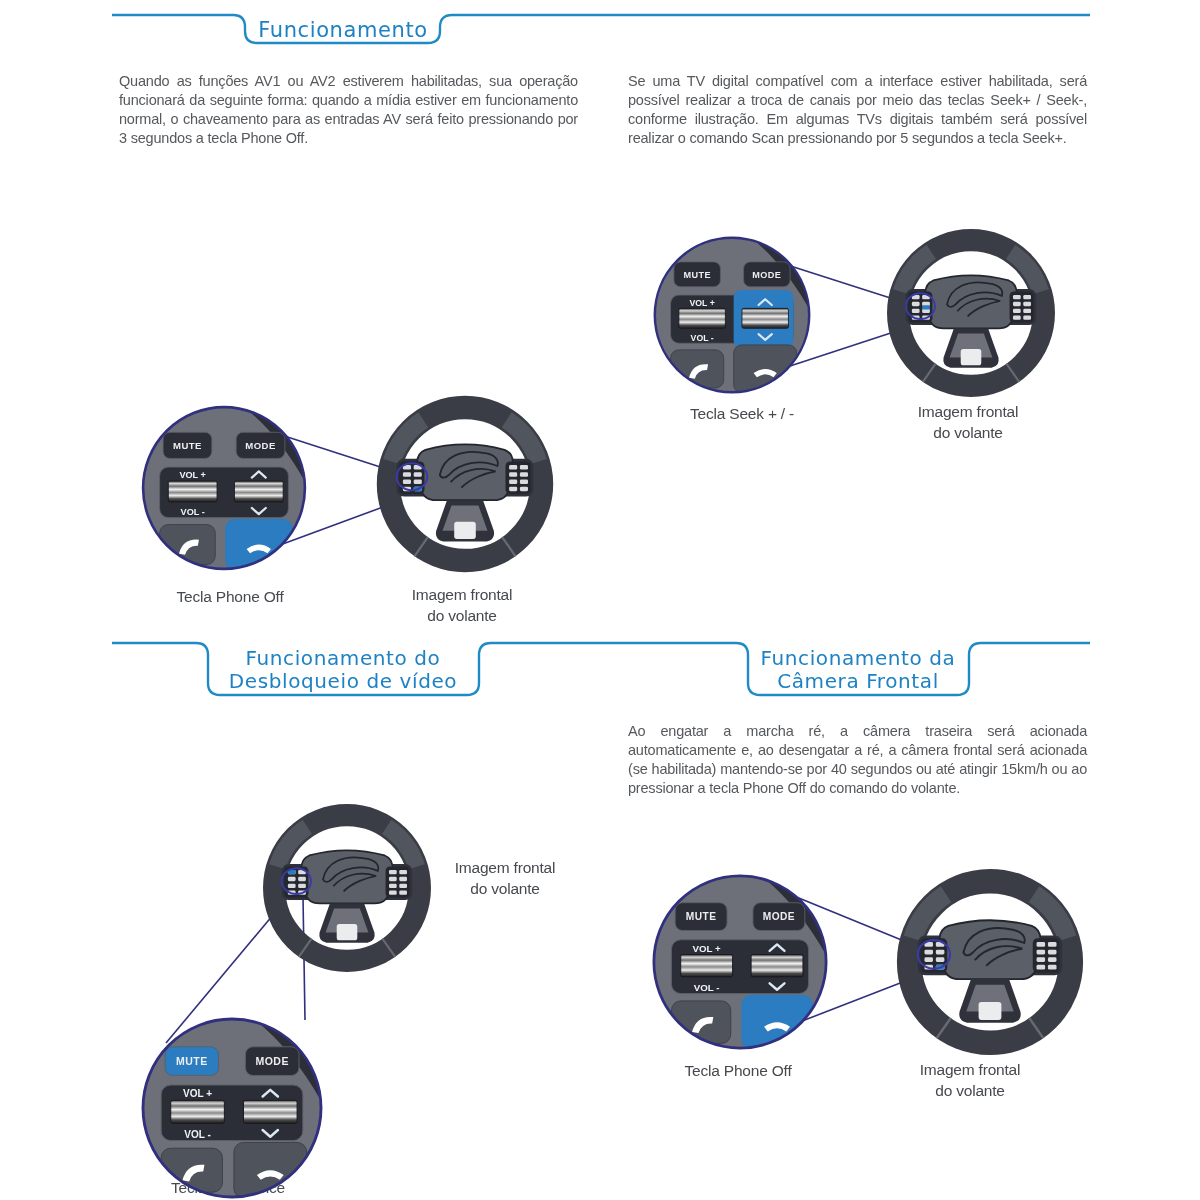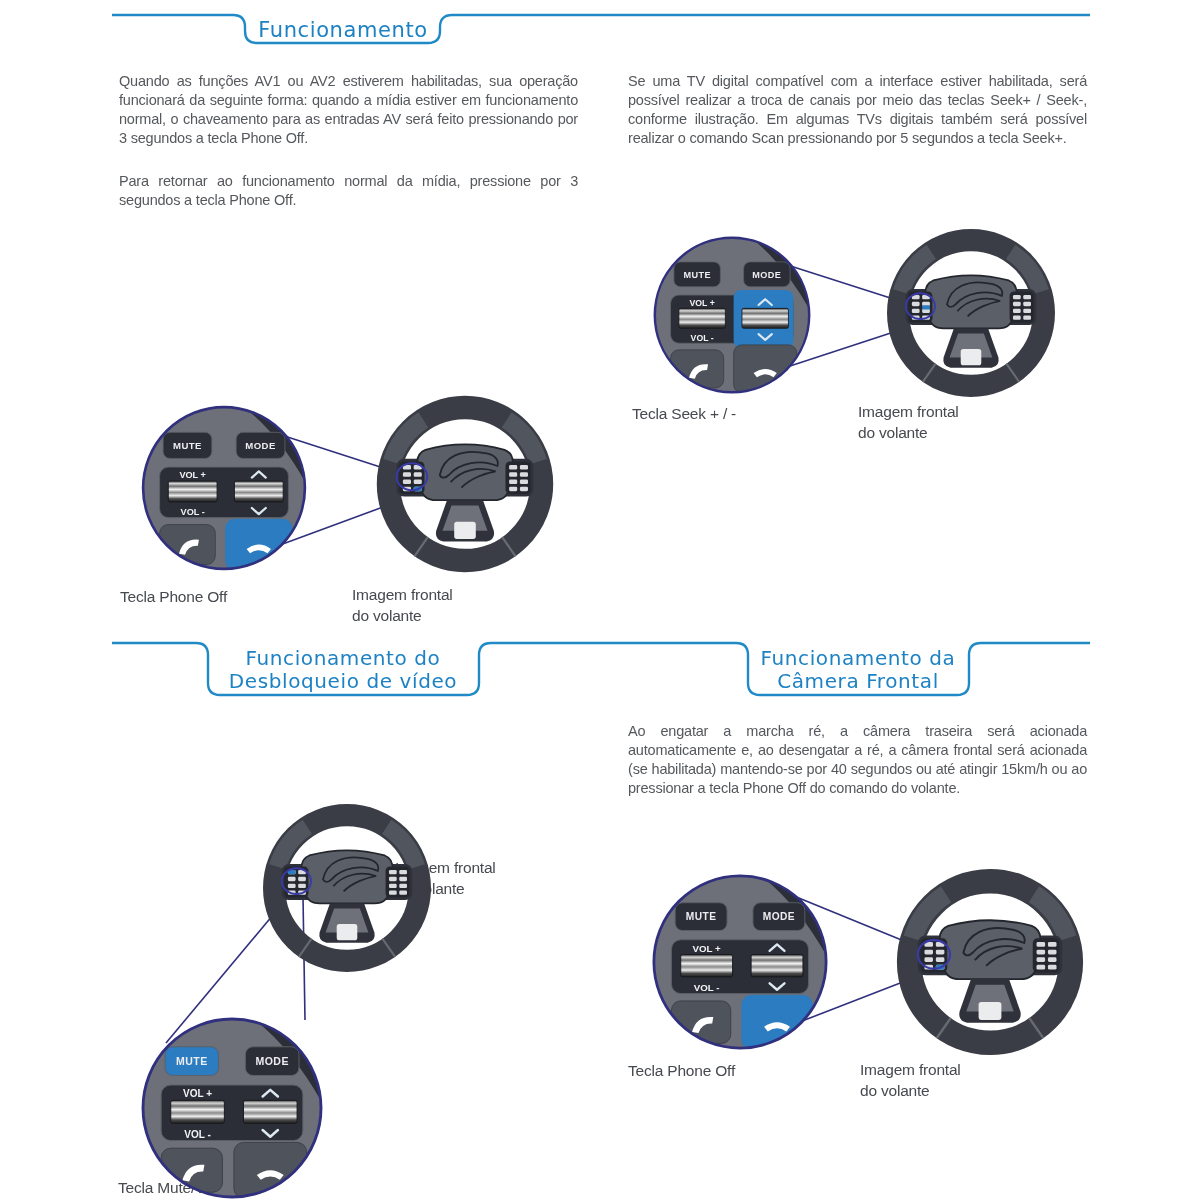--- a/index.html
+++ b/index.html
@@ -1,34 +1,33 @@
 <!DOCTYPE html>
 <html><head>
 <meta charset="utf-8">
 <style>
   html,body{margin:0;padding:0;background:#ffffff;}
   #page{position:relative;width:1200px;height:1200px;background:#ffffff;overflow:hidden;
         font-family:"Liberation Sans",sans-serif;}
   .col{position:absolute;color:#55585c;font-size:14.5px;line-height:19px;
        text-align:justify;letter-spacing:-0.2px;}
   .col p{margin:0 0 24px 1px;}
-  .cap{position:absolute;width:220px;margin-left:-110px;
+  .cap{position:absolute;width:220px;margin-left:-110px;text-align:center;
        color:#46494e;font-size:15.5px;line-height:21px;letter-spacing:-0.2px;}
   svg.overlay{position:absolute;left:0;top:0;width:1200px;height:1200px;pointer-events:none;}
   .hline{fill:none;stroke:#1f8ac6;stroke-width:2.4;stroke-linejoin:round;}
   .htext{fill:#1d82c4;font-family:"DejaVu Sans",sans-serif;letter-spacing:0.6px;}
 </style>
 </head>
 <body>
 
 <div id="page">
 
   <div class="col" style="left:118px;top:72px;width:460px">
     <p>Quando as funções AV1 ou AV2 estiverem habilitadas, sua operação funcionará da seguinte forma: quando a mídia estiver em funcionamento normal, o chaveamento para as entradas AV será feito pressionando por 3 segundos a tecla Phone Off.</p>
-    <p>Para retornar ao funcionamento normal da mídia, pressione por 3 segundos a tecla Phone Off.</p>
   </div>
 
   <div class="col" style="left:627px;top:72px;width:460px">
     <p>Se uma TV digital compatível com a interface estiver habilitada, será possível realizar a troca de canais por meio das teclas Seek+ / Seek-, conforme ilustração. Em algumas TVs digitais também será possível realizar o comando Scan pressionando por 5 segundos a tecla Seek+.</p>
   </div>
 
 
   <div class="col" style="left:627px;top:722px;width:460px">
     <p>Ao engatar a marcha ré, a câmera traseira será acionada automaticamente e, ao desengatar a ré, a câmera frontal será acionada (se habilitada) mantendo-se por 40 segundos ou até atingir 15km/h ou ao pressionar a tecla Phone Off do comando do volante.</p>
   </div>

